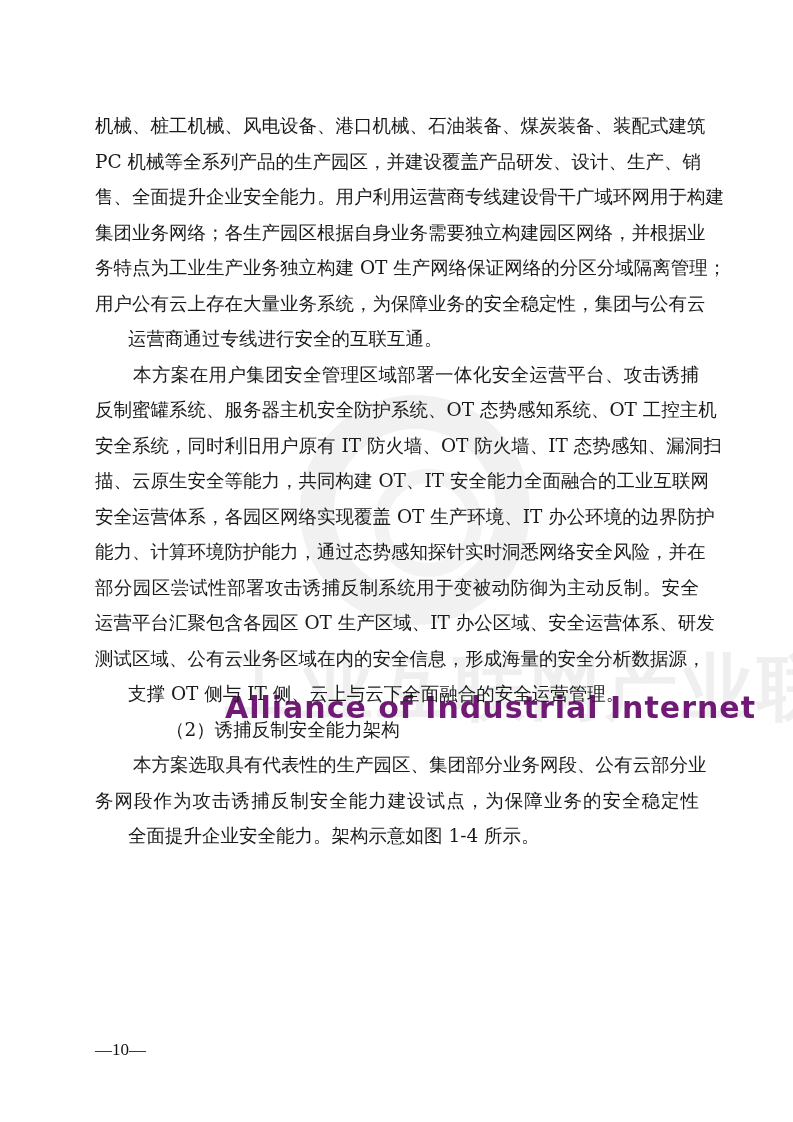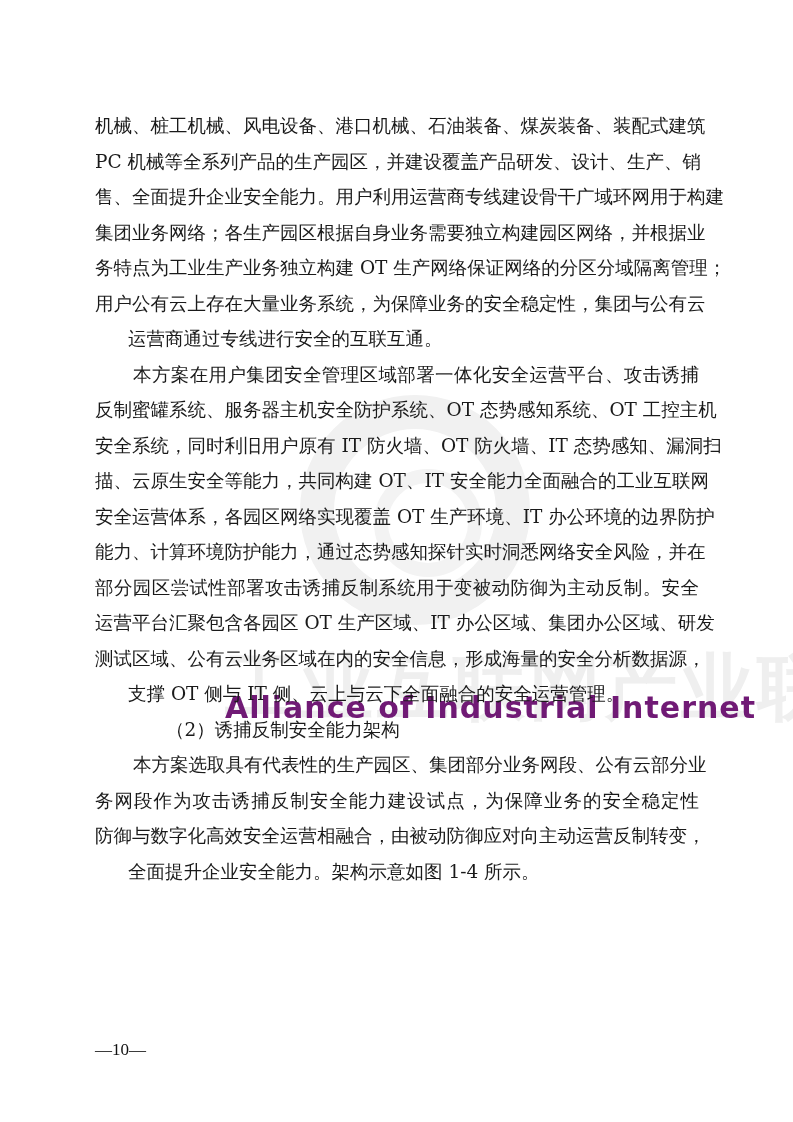--- a/index.html
+++ b/index.html
@@ -43,31 +43,30 @@
     </div>
 
     <div>
       <div class="line indent">本方案在用户集团安全管理区域部署一体化安全运营平台、攻击诱捕</div>
       <div class="line">反制蜜罐系统、服务器主机安全防护系统、OT 态势感知系统、OT 工控主机</div>
       <div class="line">安全系统，同时利旧用户原有 IT 防火墙、OT 防火墙、IT 态势感知、漏洞扫</div>
       <div class="line">描、云原生安全等能力，共同构建 OT、IT 安全能力全面融合的工业互联网</div>
       <div class="line">安全运营体系，各园区网络实现覆盖 OT 生产环境、IT 办公环境的边界防护</div>
       <div class="line">能力、计算环境防护能力，通过态势感知探针实时洞悉网络安全风险，并在</div>
       <div class="line">部分园区尝试性部署攻击诱捕反制系统用于变被动防御为主动反制。安全</div>
-      <div class="line">运营平台汇聚包含各园区 OT 生产区域、IT 办公区域、集团办公区域、研发</div>
+      <div class="line">运营平台汇聚包含各园区 OT 生产区域、IT 办公区域、安全运营体系、研发</div>
       <div class="line">测试区域、公有云业务区域在内的安全信息，形成海量的安全分析数据源，</div>
       <div class="line last">支撑 OT 侧与 IT 侧、云上与云下全面融合的安全运营管理。</div>
     </div>
 
     <div>
       <div class="line indent last">（2）诱捕反制安全能力架构</div>
     </div>
 
     <div>
       <div class="line indent">本方案选取具有代表性的生产园区、集团部分业务网段、公有云部分业</div>
       <div class="line">务网段作为攻击诱捕反制安全能力建设试点，为保障业务的安全稳定性</div>
-      <div class="line">防御与数字化高效安全运营相融合，由被动防御应对向主动运营反制转变，</div>
       <div class="line last">全面提升企业安全能力。架构示意如图 1-4 所示。</div>
     </div>
   </div>
 
   <div class="page-number">—10—</div>
 </div>
 
 </body></html>

